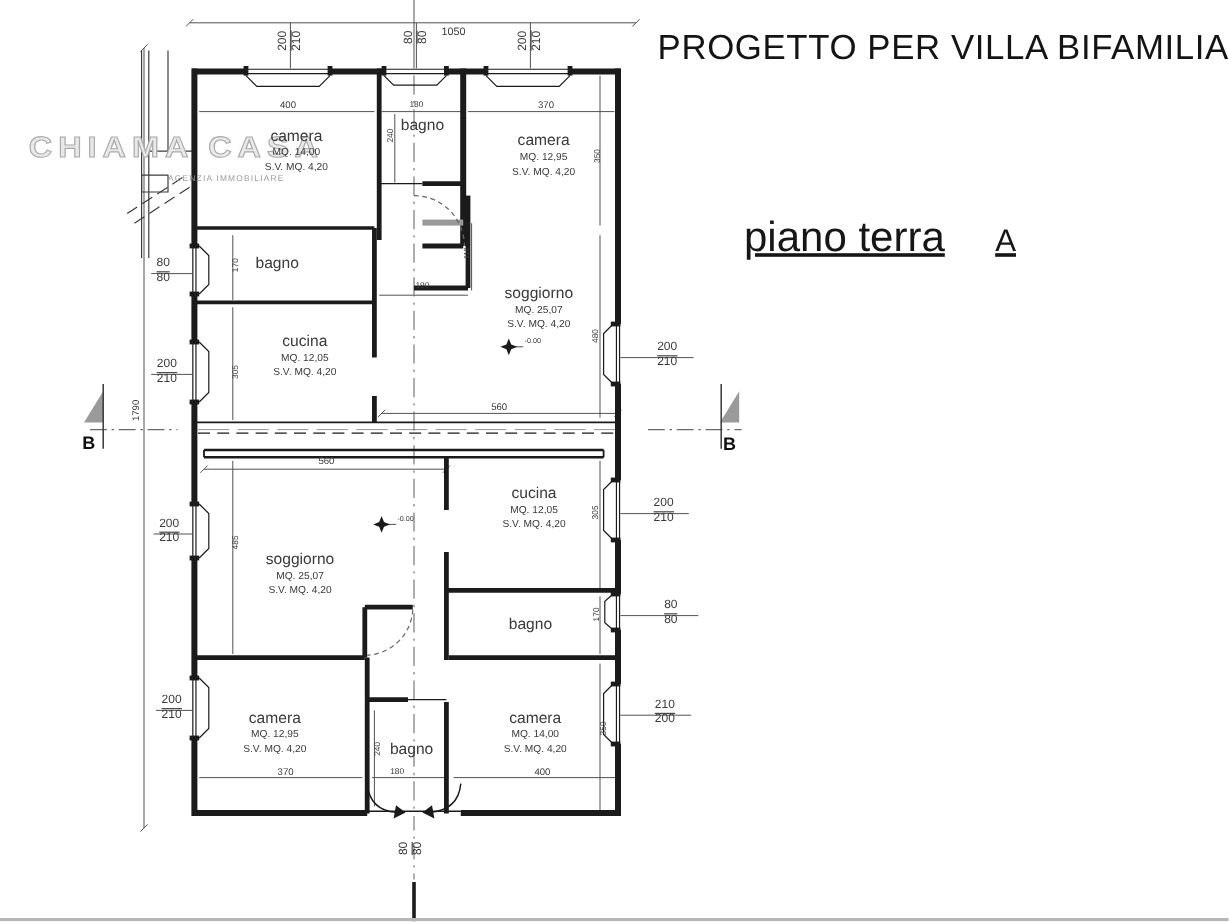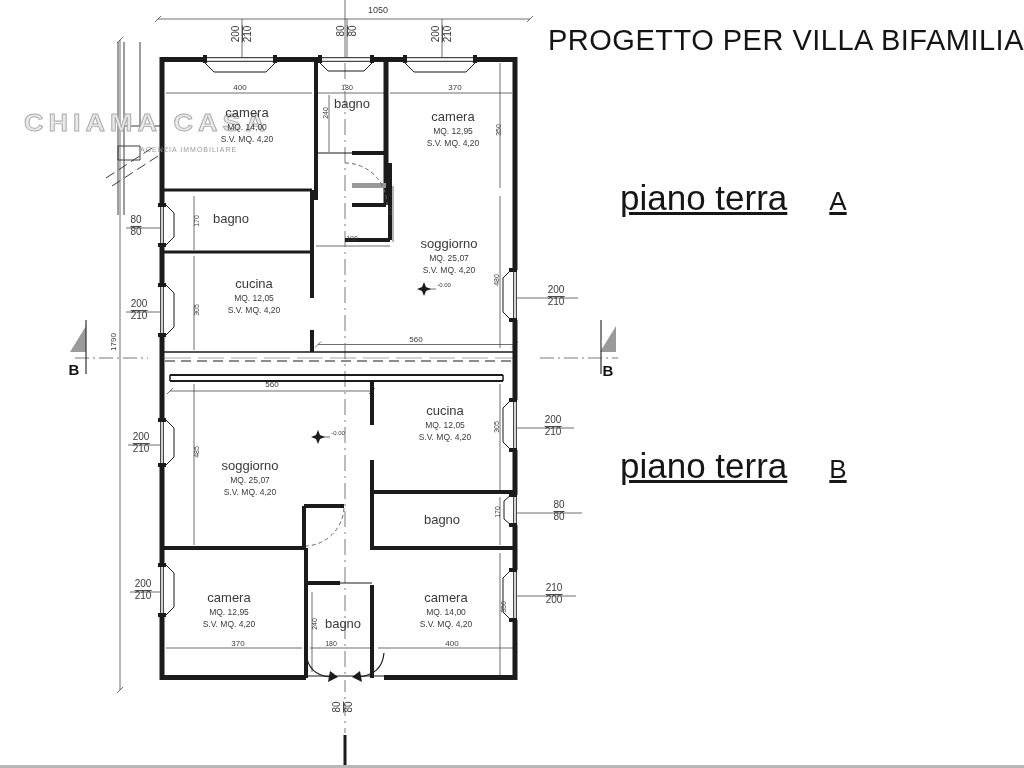--- a/index.html
+++ b/index.html
@@ -167,26 +167,23 @@
   </svg>
 
   <div id="watermark">CHIAMA CASA</div>
   <div id="watermark-sub">AGENZIA IMMOBILIARE</div>
 
   <div id="title">PROGETTO PER VILLA BIFAMILIARE</div>
 
   <div class="plan-label" style="top:178px;">
     <span>piano terra</span><span class="plan-letter">A</span>
   </div>
-  <div class="plan-label" style="top:446px;">
-    <span>piano terra</span><span class="plan-letter">B</span>
-  </div>
 
   <div id="annotation-layer">
-      <span class="ann" style="left: 378px; top: 11px; font-size: 9px; text-align: center;">1050</span>
+      <span class="ann" style="left: 378px; top: 27px; font-size: 9px; text-align: center;">1050</span>
       <span class="ann rot" style="left: 114px; top: 342px; font-size: 8px;">1790</span>
       <span class="ann rot frac" style="left: 242px; top: 34px; font-size: 10px;">
         <div>200</div>
         <div class="fb">210</div>
       </span>
       <span class="ann rot frac" style="left: 347px; top: 31px; font-size: 10px;">
         <div>80</div>
         <div class="fb">80</div>
       </span>
       <span class="ann rot frac" style="left: 442px; top: 34px; font-size: 10px;">

